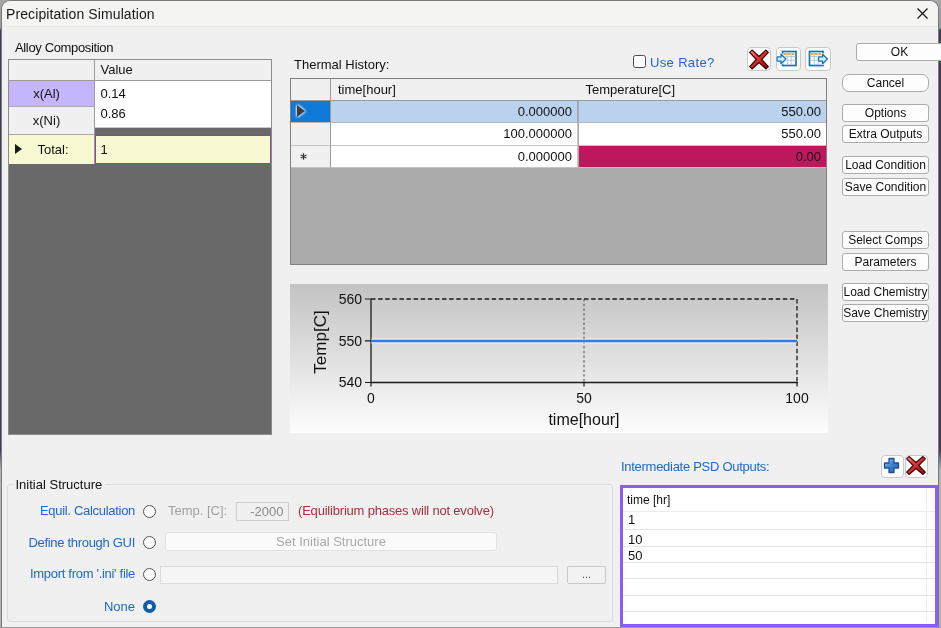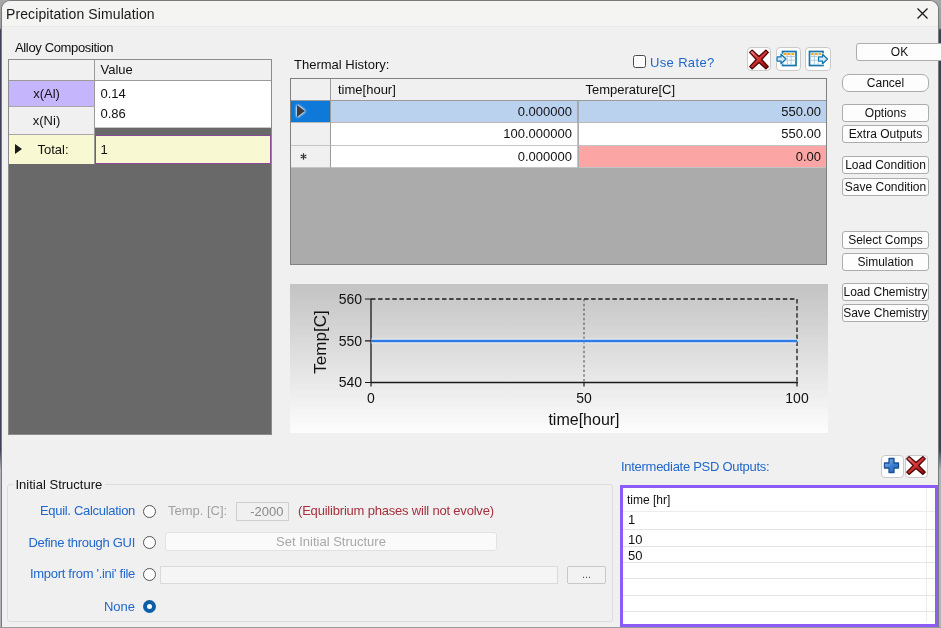--- a/index.html
+++ b/index.html
@@ -102,31 +102,31 @@
   <div class="abs" style="left:40px;top:44px;width:241px;height:22px;background:#fff;border-right:1px solid #c4c4c4;border-bottom:1px solid #c4c4c4;font-size:13px;text-align:right;padding-right:5px;line-height:22px;color:#111;">100.000000</div>
   <div class="abs" style="left:288px;top:44px;width:242px;height:22px;background:#fff;border-bottom:1px solid #c4c4c4;font-size:13px;text-align:right;padding-right:5px;line-height:22px;color:#111;">550.00</div>
 
   <div class="abs" style="left:0;top:67px;width:39px;height:21px;background:#f0f0f0;border-right:1px solid #9a9a9a;border-bottom:1px solid #c4c4c4;"></div>
   <svg class="abs" style="left:9px;top:74px;" width="7" height="7" viewBox="0 0 7 7">
         <g stroke="#333" stroke-width="1.2">
           <path d="M3.5,0.3 V6.7 M0.7,1.9 L6.3,5.1 M6.3,1.9 L0.7,5.1"></path>
         </g>
       </svg>
   <div class="abs" style="left:40px;top:67px;width:241px;height:21px;background:#fff;border-right:1px solid #c4c4c4;border-bottom:1px solid #c4c4c4;font-size:13px;text-align:right;padding-right:5px;line-height:21px;color:#111;">0.000000</div>
-  <div class="abs" style="left:288px;top:67px;width:242px;height:21px;background:#fca5a5;border-bottom:1px solid #c4c4c4;font-size:13px;text-align:right;padding-right:5px;line-height:21px;color:#111;">0.00</div>
+  <div class="abs" style="left:288px;top:67px;width:242px;height:21px;background:#be185d;border-bottom:1px solid #c4c4c4;font-size:13px;text-align:right;padding-right:5px;line-height:21px;color:#111;">0.00</div>
 </div>
 
 <div class="btn" style="top:42px;margin-left:14px;">OK</div>
 <div class="btn" style="top:73px;border-radius:7px;">Cancel</div>
 <div class="btn" style="top:102.5px;">Options</div>
 <div class="btn" style="top:123.5px;">Extra Outputs</div>
 <div class="btn" style="top:154.5px;">Load Condition</div>
 <div class="btn" style="top:176.5px;">Save Condition</div>
 <div class="btn" style="top:230px;">Select Comps</div>
-<div class="btn" style="top:252px;">Simulation</div>
+<div class="btn" style="top:252px;">Parameters</div>
 <div class="btn" style="top:281.5px;">Load Chemistry</div>
 <div class="btn" style="top:303px;">Save Chemistry</div>
 
 <svg class="abs" style="left:288px;top:282.5px;" width="538" height="149" viewBox="0 0 538 149">
  <defs>
   <linearGradient id="panelg" x1="0" y1="0" x2="0" y2="1">
     <stop offset="0" stop-color="#c3c3c3"></stop>
           <stop offset="1" stop-color="#fdfdfd"></stop>
   </linearGradient>
  </defs>

